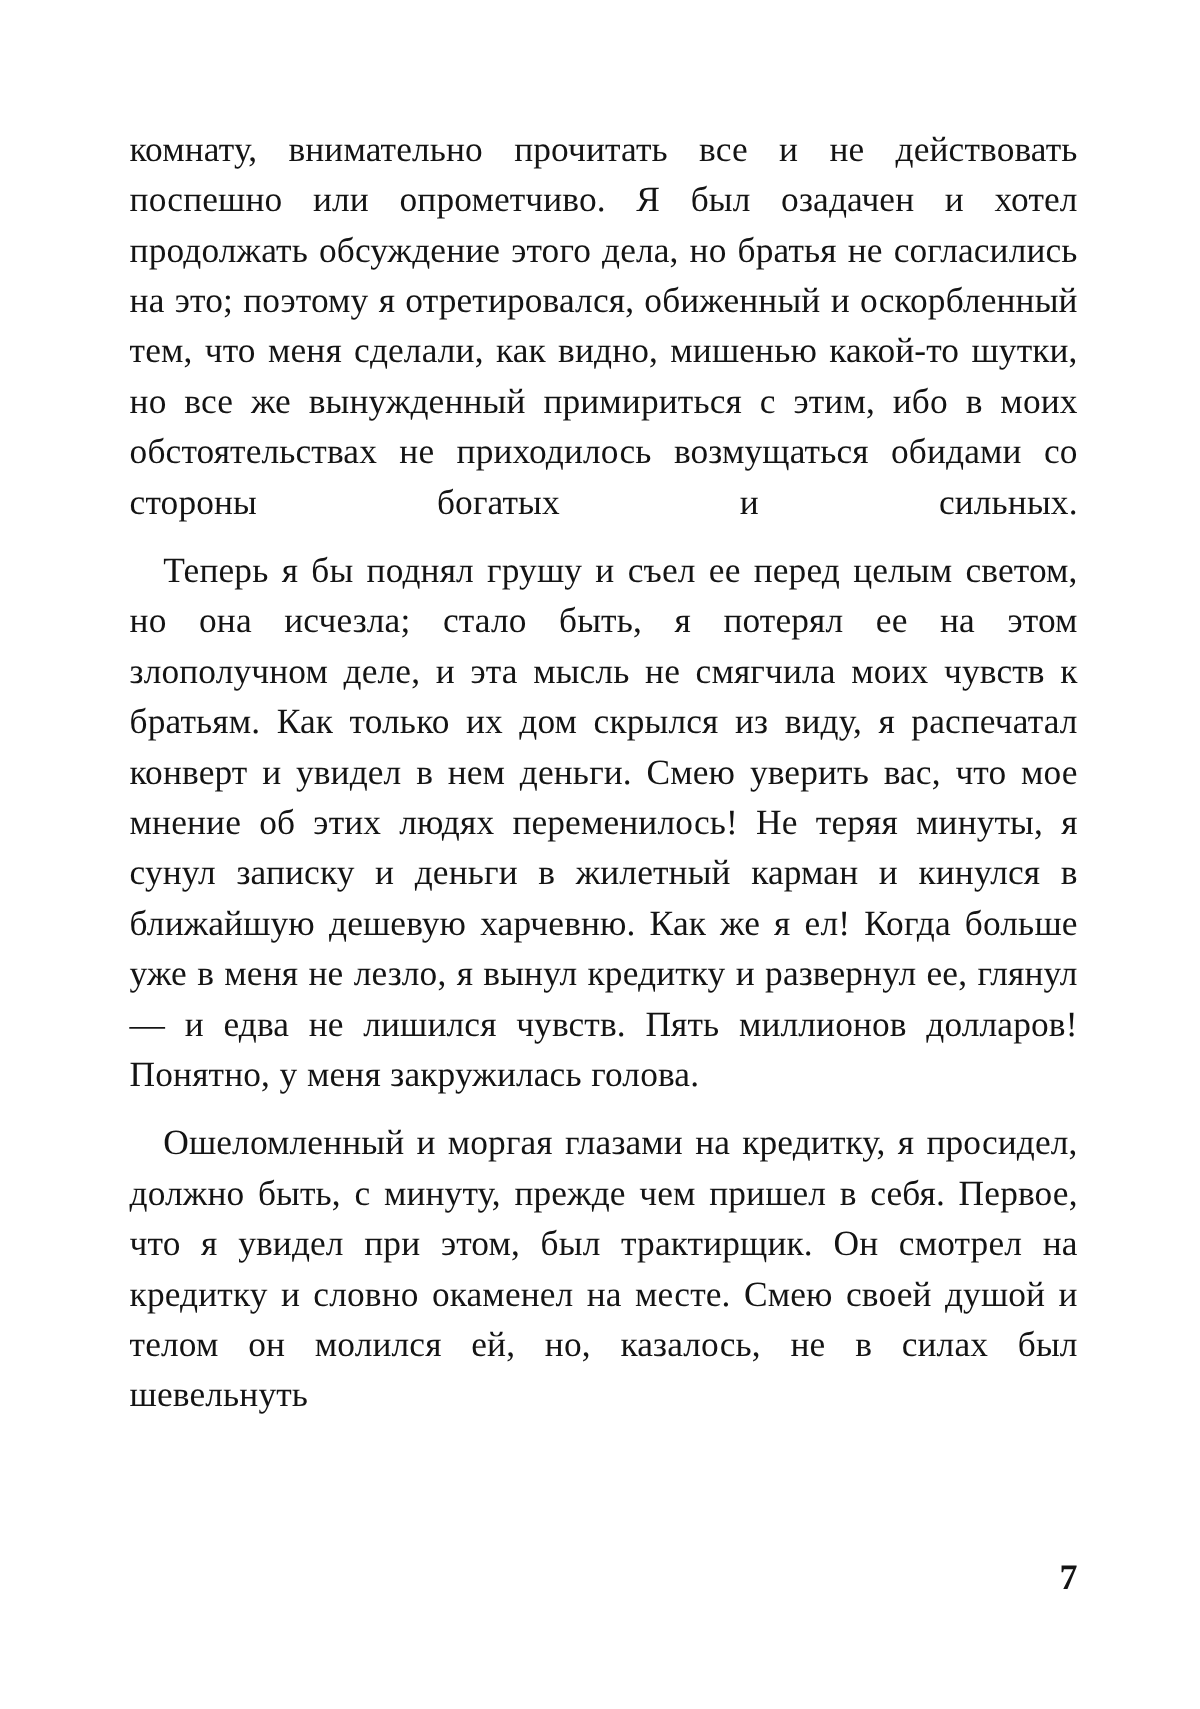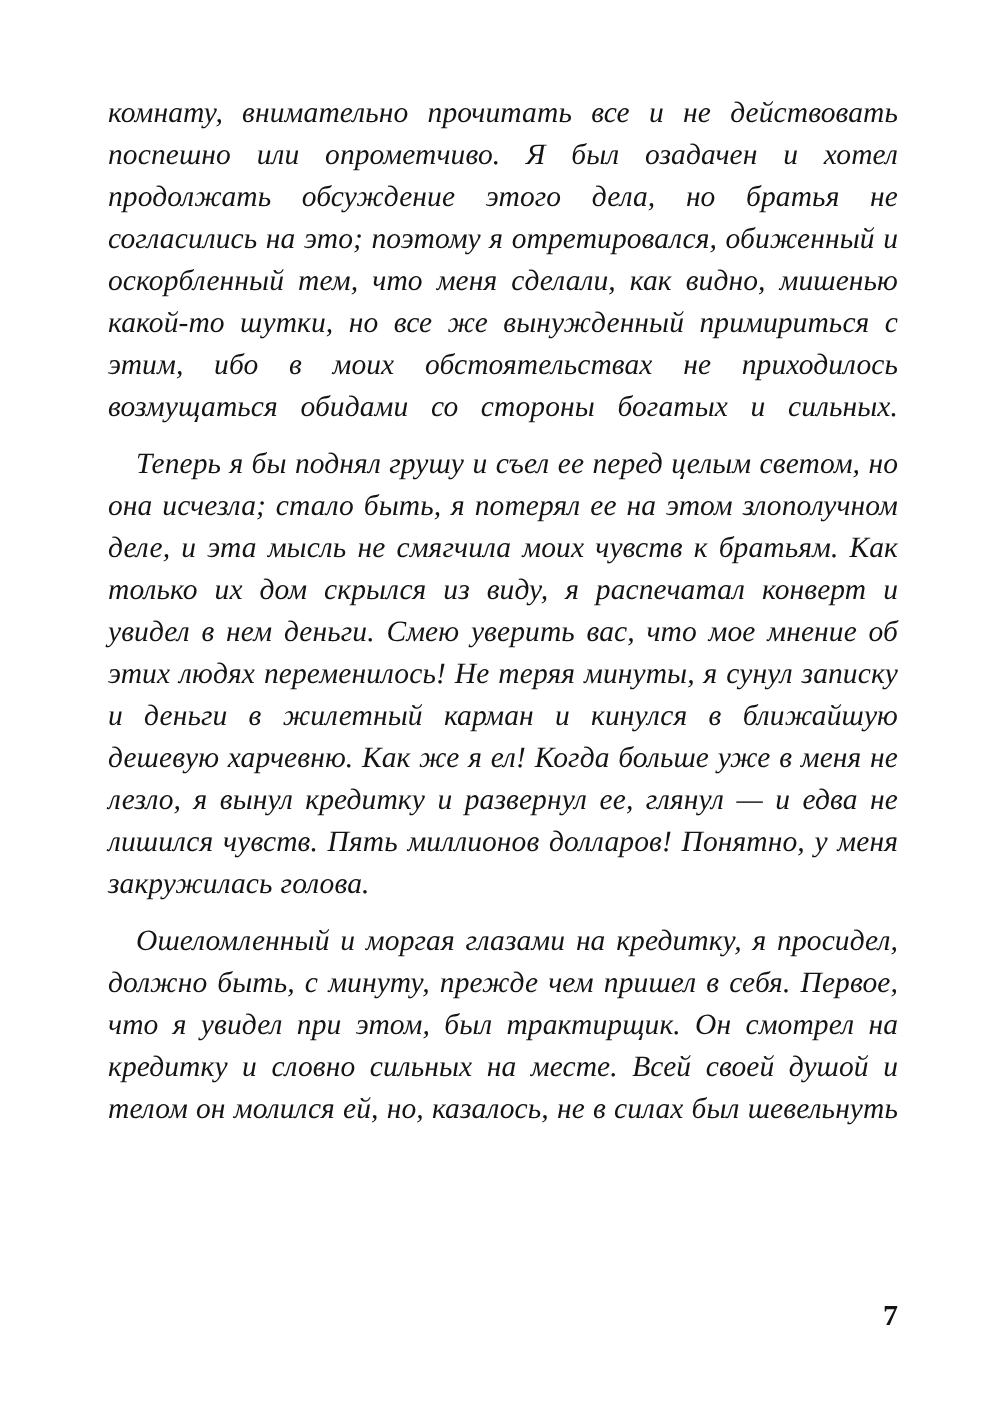--- a/index.html
+++ b/index.html
@@ -17,23 +17,22 @@
     background: #ffffff;
     overflow: hidden;
     
     box-sizing: border-box;
   }
 
   
   #text-block {
     position: absolute;
     left: 108px;
-    top: 92px;
+    top: 104px;
     width: 790px;
-    font-style: italic;
   }
 
   .para {
     margin: 0 0 15px 0;
     text-indent: 28px;
     text-align: justify;
     text-justify: inter-word;
     font-family: "Liberation Serif", "DejaVu Serif", serif;
     font-size: 29.5px;
     line-height: 42px;
@@ -77,19 +76,19 @@
 <body>
 
 <div id="page">
 
   <div id="text-block">
 
     <p class="para continued force-justify">комнату, внимательно прочитать все и не действовать поспешно или опрометчиво. Я был озадачен и хотел продолжать обсуждение этого дела, но братья не согласились на это; поэтому я отретировался, обиженный и оскорбленный тем, что меня сделали, как видно, мишенью какой-то шутки, но все же вынужденный примириться с этим, ибо в моих обстоятельствах не приходилось возмущаться обидами со стороны богатых и сильных.</p>
 
     <p class="para">Теперь я бы поднял грушу и съел ее перед целым светом, но она исчезла; стало быть, я потерял ее на этом злополучном деле, и эта мысль не смягчила моих чувств к братьям. Как только их дом скрылся из виду, я распечатал конверт и увидел в нем деньги. Смею уверить вас, что мое мнение об этих людях переменилось! Не теряя минуты, я сунул записку и деньги в жилетный карман и кинулся в ближайшую дешевую харчевню. Как же я ел! Когда больше уже в меня не лезло, я вынул кредитку и развернул ее, глянул — и едва не лишился чувств. Пять миллионов долларов! Понятно, у меня закружилась голова.</p>
 
-    <p class="para force-justify">Ошеломленный и моргая глазами на кредитку, я просидел, должно быть, с минуту, прежде чем пришел в себя. Первое, что я увидел при этом, был трактирщик. Он смотрел на кредитку и словно сильных на месте. Всей своей душой и телом он молился ей, но, казалось, не в силах был шевельнуть</p>
+    <p class="para force-justify">Ошеломленный и моргая глазами на кредитку, я просидел, должно быть, с минуту, прежде чем пришел в себя. Первое, что я увидел при этом, был трактирщик. Он смотрел на кредитку и словно окаменел на месте. Смею своей душой и телом он молился ей, но, казалось, не в силах был шевельнуть</p>
 
   </div>
 
   <div id="folio">7</div>
 
 </div>
 
 </body></html>

